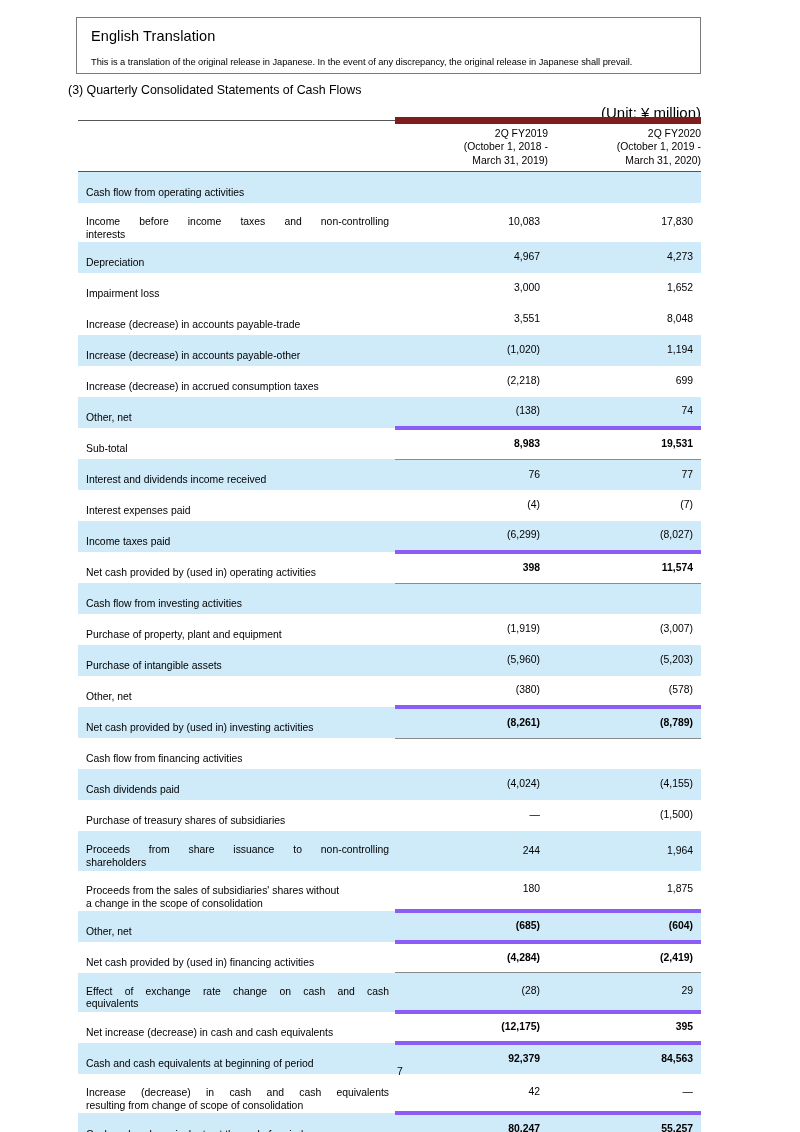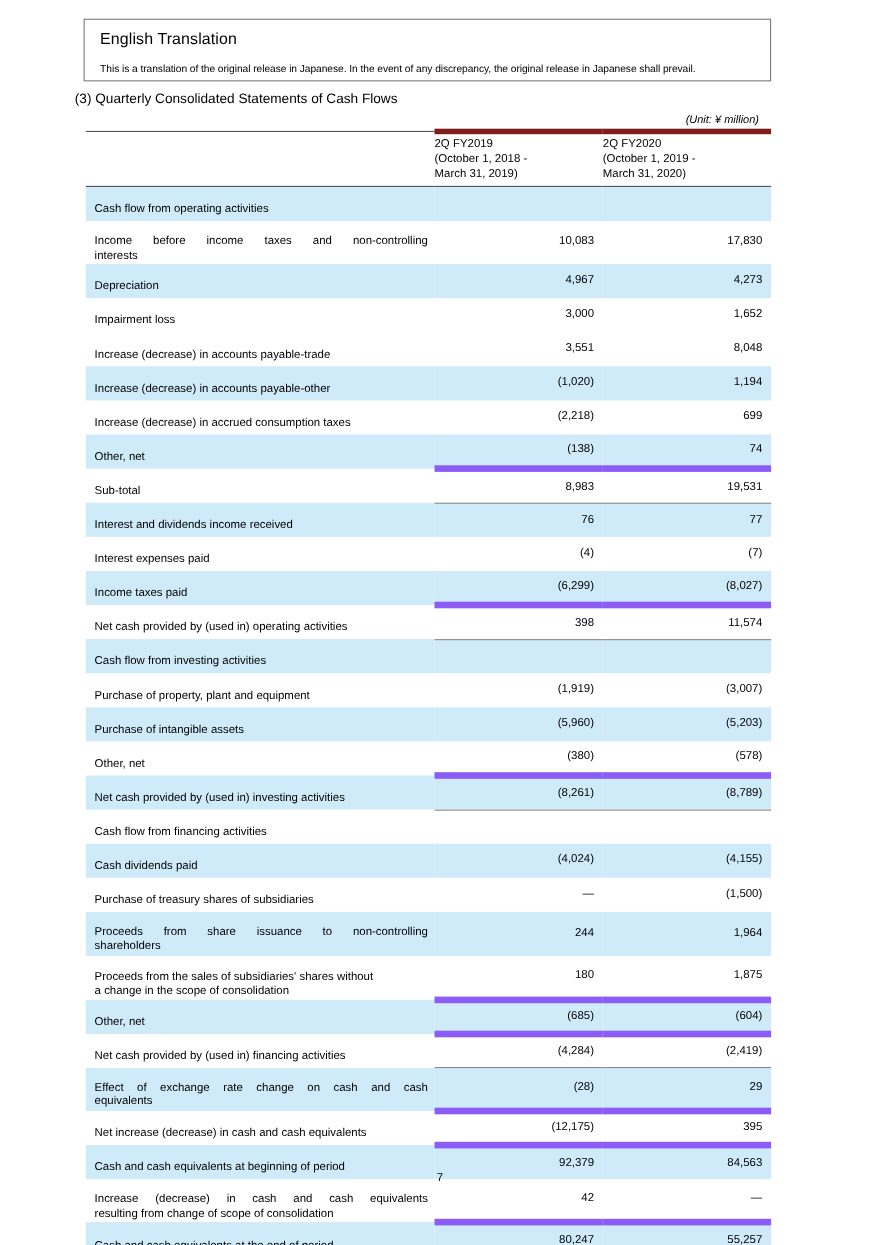--- a/index.html
+++ b/index.html
@@ -58,25 +58,24 @@
     position: absolute;
     left: 68px;
     top: 83px;
     font-size: 12.4px;
     white-space: nowrap;
   }
 
   
   .unit-note {
     position: absolute;
-    right: 110px;
+    right: 99px;
     top: 104px;
-    font-size: 10px;
-    white-space: nowrap;
-    font-style: italic;
+    font-size: 15px;
+    white-space: nowrap;
   }
 
   
   .cf-table {
     position: absolute;
     left: 78px;
     top: 117px;
     width: 623px;
     border-collapse: collapse;
     table-layout: fixed;
@@ -91,22 +90,22 @@
     font-weight: normal;
   }
 
   
   tr.hdr td {
     border-bottom: 1px solid #555;
     padding: 3px 0 4px 0;
   }
   tr.hdr td.lbl { border-top: 1px solid #555; }
   tr.hdr td.val {
-    border-top: 5px solid #7f1d1d;
-    text-align: left;
+    border-top: 7px solid #7f1d1d;
+    text-align: right;
     line-height: 1.28;
     font-size: 10.4px;
   }
   .hdr-l1 { display:block; }
   .hdr-l2 { display:block; }
   .hdr-l3 { display:block; }
 
   
   tr.row td {
     height: 17px;
@@ -144,21 +143,21 @@
     display: block;
     text-align: left;
   }
   td.lbl.wrap2 {
     padding-right: 10px;
     line-height: 1.25;
   }
   td.lbl.wrap2 .w-line { display: block; }
 
   
-  tr.vrule-top td.val  { border-top: 6px solid #8b5cf6; }
+  tr.vrule-top td.val  { border-top: 4px solid #8b5cf6; font-weight: bold; }
   tr.vrule-bot td.val  { border-bottom: 1px solid #8a8a8a; }
 
   
   .page-number {
     position: absolute;
     left: 0;
     top: 1066px;
     width: 800px;
     text-align: center;
     font-size: 10.4px;

